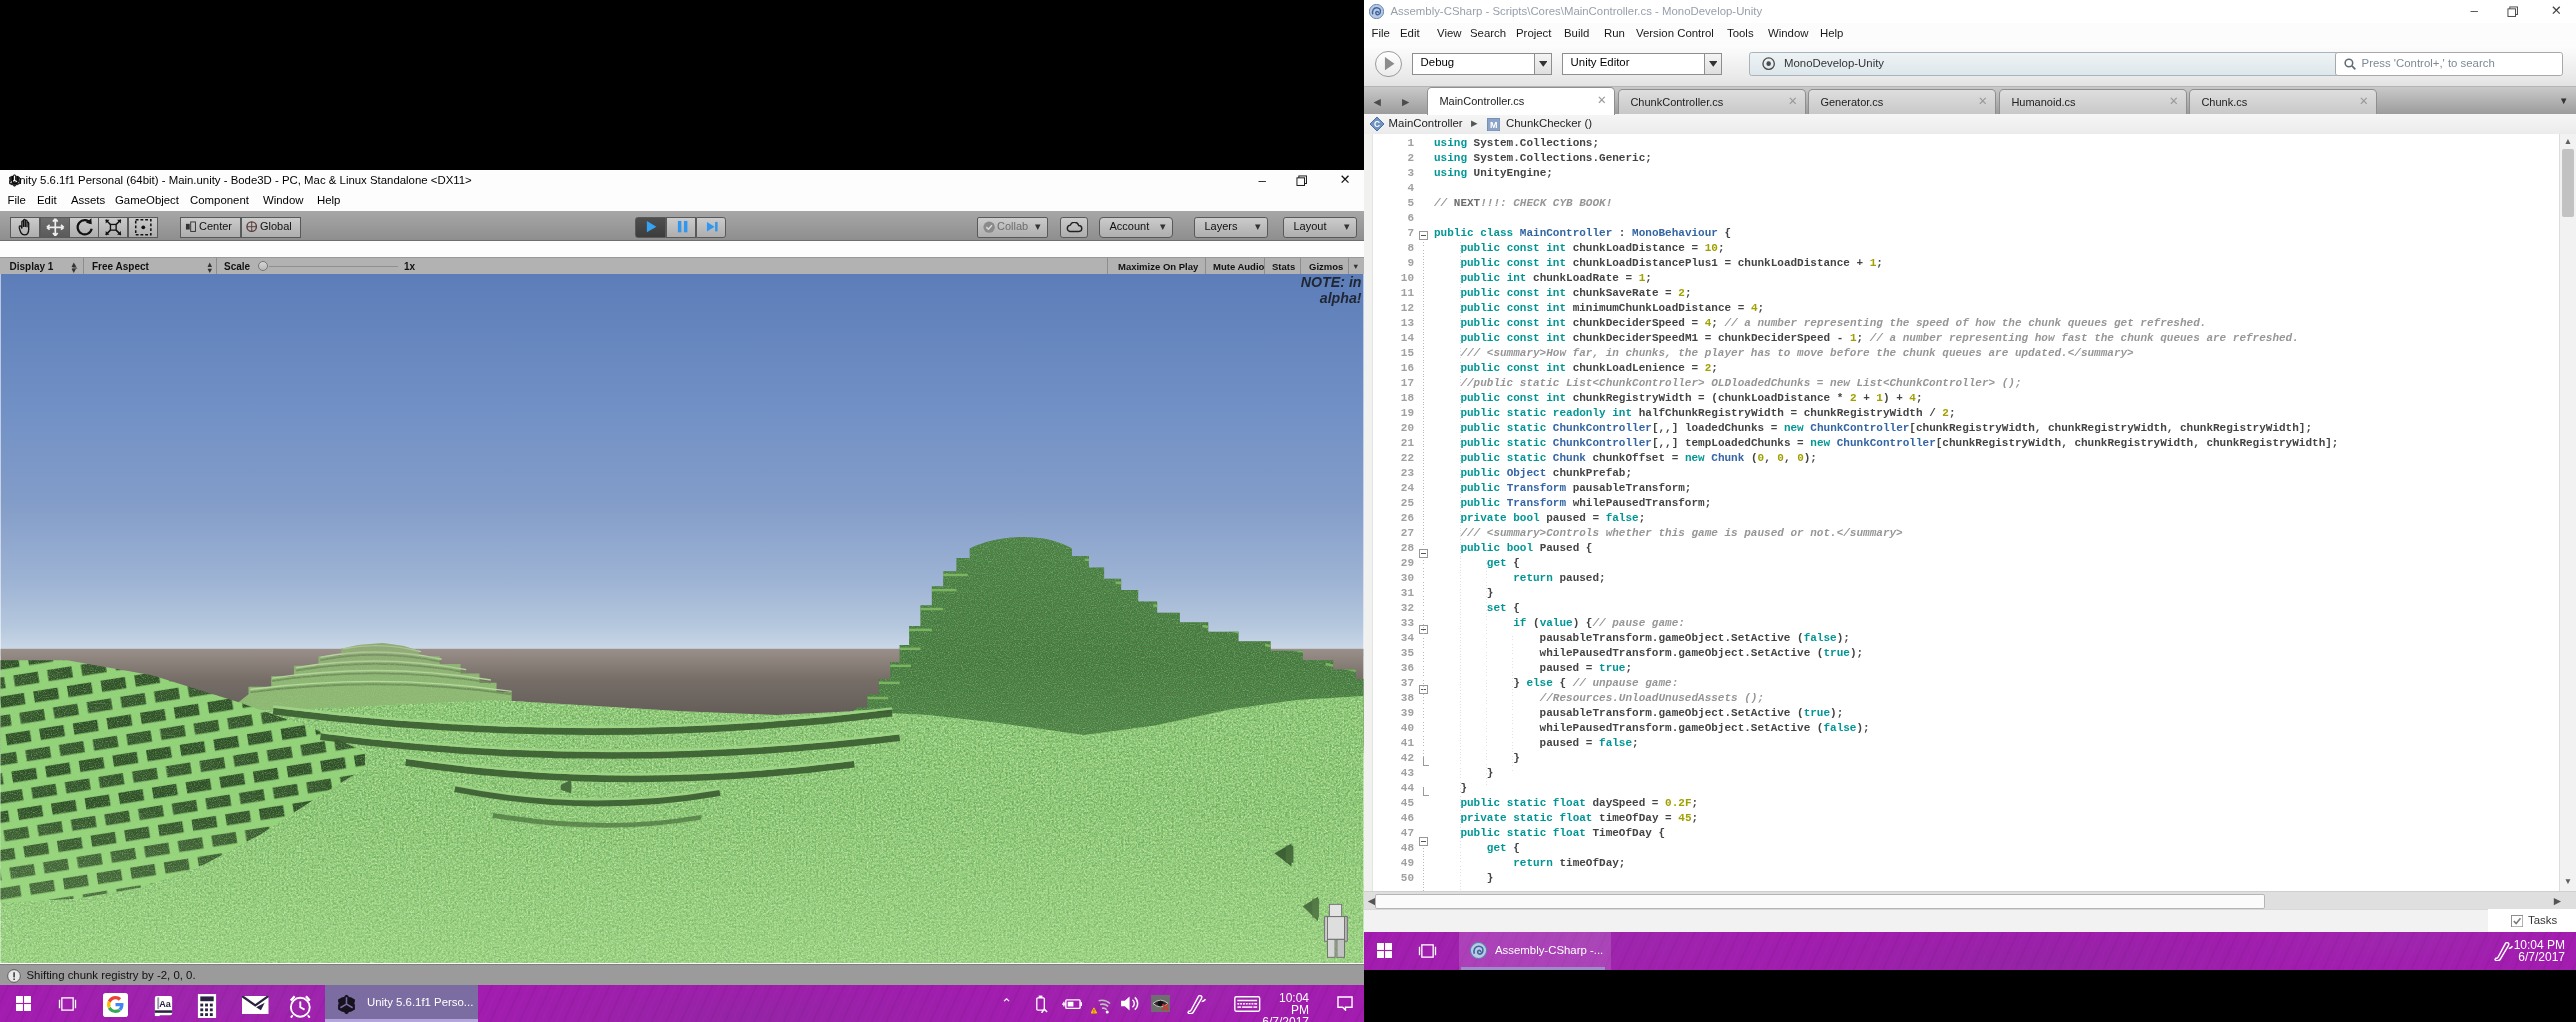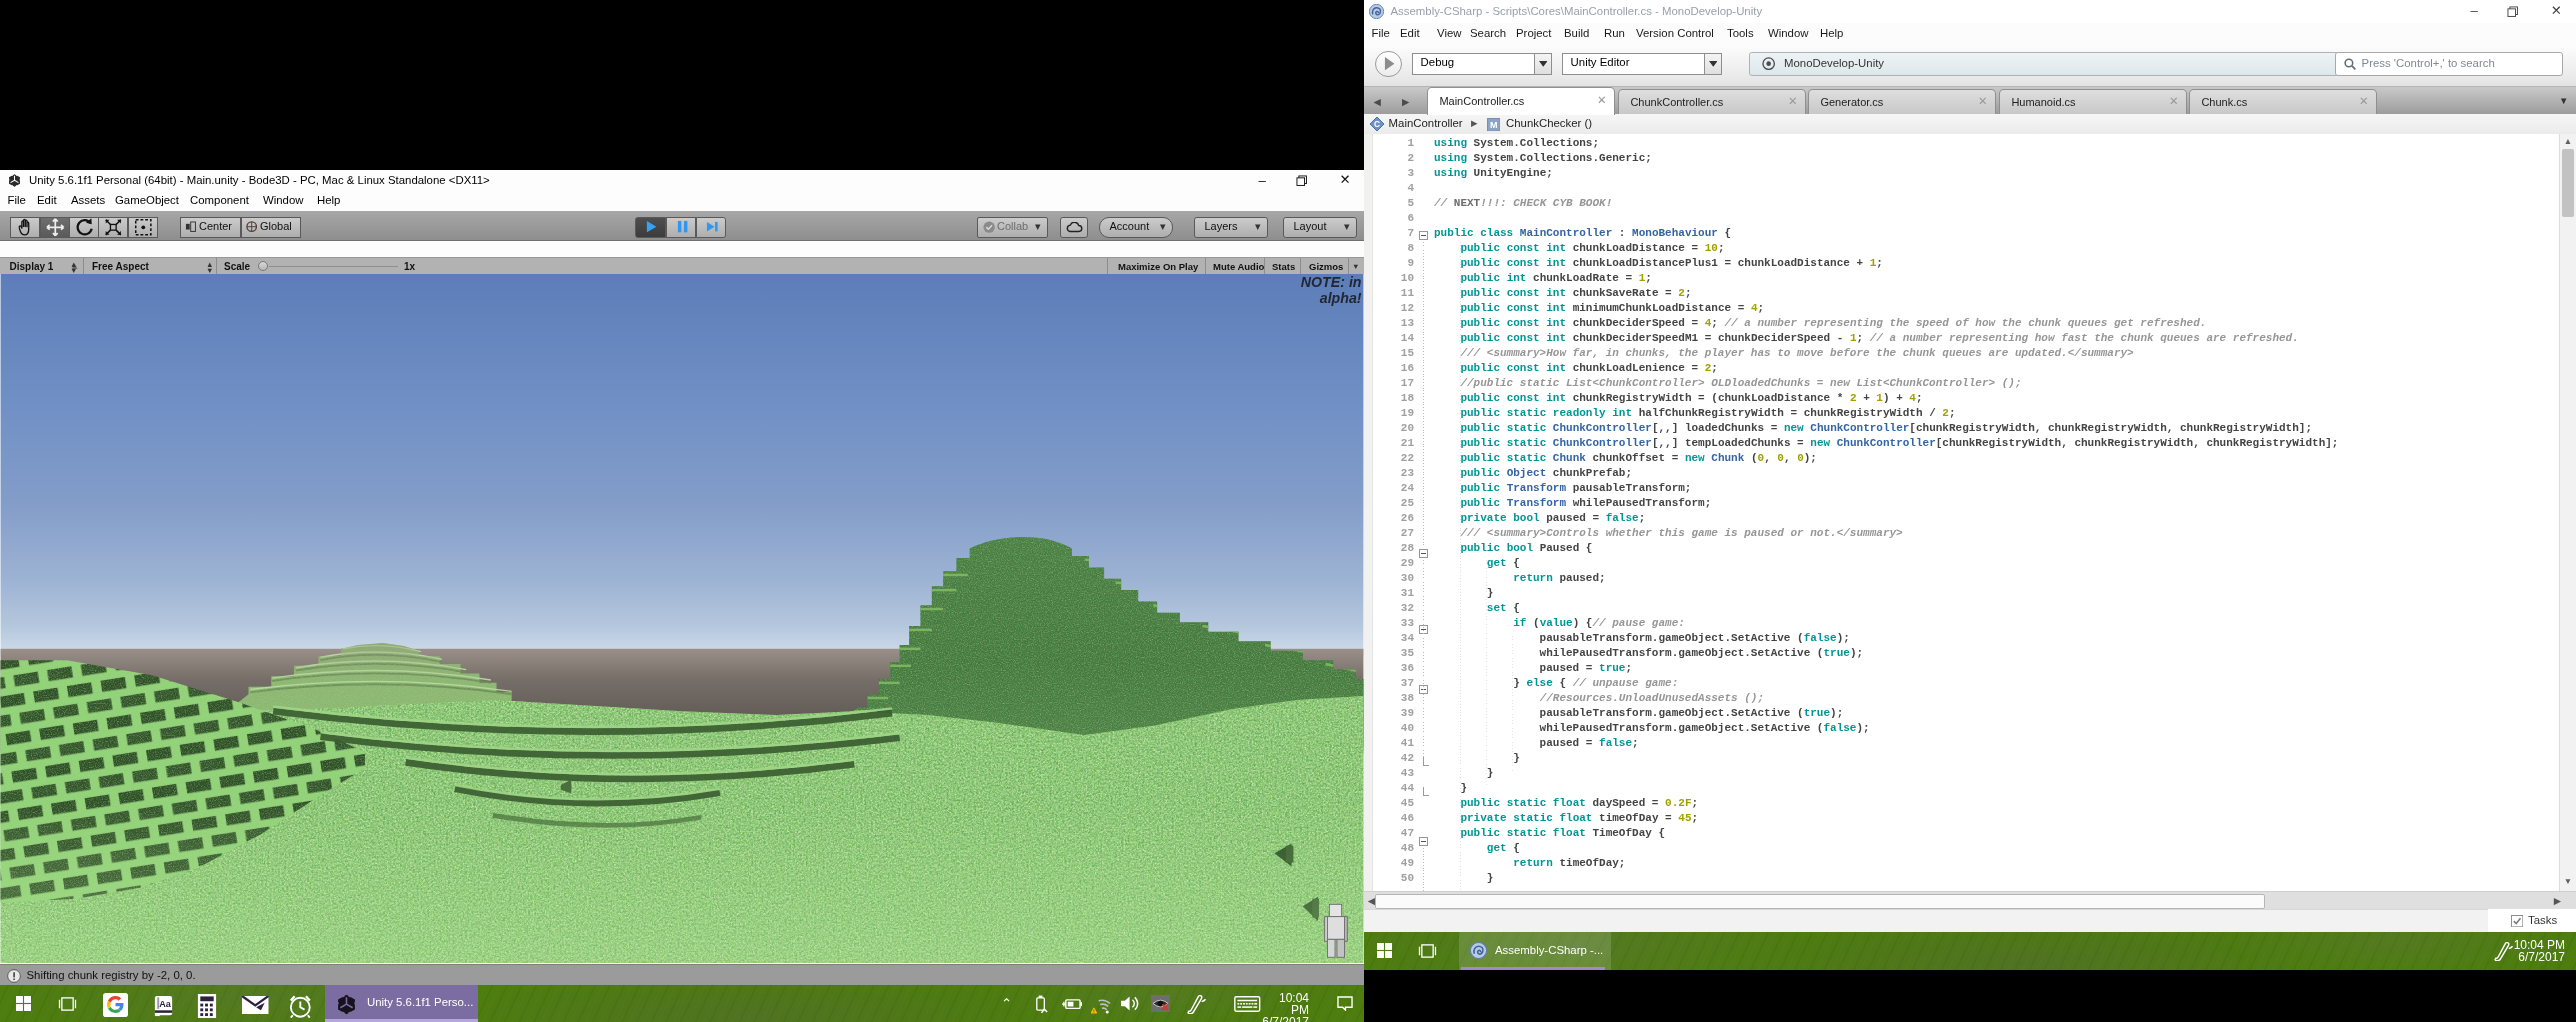--- a/index.html
+++ b/index.html
@@ -1,36 +1,36 @@
 <!DOCTYPE html>
 <html style="font-size:15px"><head><meta charset="utf-8"><title>screen</title>
 <style>
 html,body{margin:0;padding:0;background:#000;}
 #screen{position:relative;width:2576px;height:1023px;background:#000;overflow:hidden;
   font-family:"Liberation Sans",sans-serif;-webkit-font-smoothing:antialiased;}
 .abs{position:absolute;}
 
 #uwin{left:0;top:170px;width:1364px;height:815px;background:#fdfdfd;}
 #utitle{left:0;top:0;width:1364px;height:22px;background:#fdfdfd;font-size:11.4px;color:#000;}
-#utitle .t{position:absolute;left:29px;top:3.8px;text-align:right;}
+#utitle .t{position:absolute;left:11px;top:3.8px;text-align:right;}
 #umenu{left:0;top:22px;width:1364px;height:19px;background:#fdfdfd;font-size:11.4px;color:#000;}
 #umenu span{position:absolute;top:1.9px;}
 #utoolbar{left:0;top:41px;width:1364px;height:30px;background:linear-gradient(#a7a7a7,#8e8e8e);border-bottom:0.9px solid #6f6f6f;box-sizing:border-box;}
 .ubtn{position:absolute;top:5.7px;height:21px;box-sizing:border-box;background:linear-gradient(#cbcbcb,#aeaeae);border:0.9px solid #595959;}
 .ubtn.sel{background:linear-gradient(#6e6e6e,#5a5a5a);}
 .ubtn.dark{background:linear-gradient(#4e4e4e,#3c3c3c);}
 .utxt{position:absolute;font-size:11px;color:#111;}
 #ugamebar{left:0;top:71px;width:1364px;height:16px;background:#bcbcbc;}
 #ugametab{position:absolute;left:1.9px;top:0;width:59px;height:16px;background:linear-gradient(#cdcdcd,#c0c0c0);border:0.9px solid #909090;border-bottom:none;box-sizing:border-box;font-size:11px;color:#111;}
 #uctrl{left:0;top:87px;width:1364px;height:17px;background:#b2b2b2;border-top:0.9px solid #989898;box-sizing:border-box;font-size:10px;color:#111;}
 .sep{position:absolute;top:0;width:0.9px;height:16px;background:#8d8d8d;}
 #uview{left:0;top:104px;width:1364px;height:689px;overflow:hidden;}
 #ustatus{left:0;top:794px;width:1364px;height:22px;background:#9b9b9b;border-top:0.9px solid #7f7f7f;box-sizing:border-box;font-size:11.4px;color:#111;}
 
-.tbar{background:#4d7c0f;}
+.tbar{background:#a21caf;}
 #ltaskbar{left:0;top:985px;width:1364px;height:38px;}
 #rtaskbar{left:1364px;top:932px;width:1212px;height:38px;}
 .tbar .tex{position:absolute;inset:0;background:
   radial-gradient(ellipse 379px 85px at 18% 30%,rgba(125,105,155,.14),transparent 60%),
   radial-gradient(ellipse 474px 76px at 55% 80%,rgba(90,70,120,.18),transparent 60%),
   radial-gradient(ellipse 284px 57px at 85% 20%,rgba(130,110,160,.12),transparent 60%),
   repeating-linear-gradient(115deg,rgba(255,255,255,.012) 0 1.9px,transparent 1.9px 6.6px,rgba(0,0,0,.05) 6.6px 8.5px,transparent 8.5px 13.3px);}
 .clock{position:absolute;color:#fff;font-size:12px;text-align:right;line-height:12.3px;}
 
 #mwin{left:1364px;top:0;width:1212px;height:932px;background:#fff;}
@@ -158,21 +158,21 @@
             <path d="M3.5 6.5 L5.7 8.7 L9.5 4.5" stroke="#d9d9d9" stroke-width="1.6" fill="none"></path>
           </svg>
           <span class="utxt" style="left:19px;top:2.8px;color:#6e6e6e">Collab</span>
           <span class="utxt" style="right:6.6px;top:2.8px;color:#333">▾</span>
         </div>
         <div class="ubtn" style="left:1060px;width:28px;border-radius:2.8px">
       <svg width="17" height="11.4" viewBox="0 0 18 12" style="position:absolute;left:4.7px;top:4.7px">
             <path d="M4 10 A3.4 3.4 0 0 1 4.6 3.3 A4.6 4.6 0 0 1 13.4 3.6 A3.2 3.2 0 0 1 13.6 10 Z" fill="none" stroke="#222" stroke-width="1.5"></path>
           </svg>
         </div>
-        <div class="ubtn" style="left:1099px;width:74px;border-radius:10px">
+        <div class="ubtn" style="left:1099px;width:74px;border-radius:4px">
           <span class="utxt" style="left:9.5px;top:2.8px;color:#111">Account</span>
           <span class="utxt" style="right:6.6px;top:2.8px;color:#333">▾</span>
         </div>
         <div class="ubtn" style="left:1194px;width:74px;border-radius:2.8px">
           <span class="utxt" style="left:9.5px;top:2.8px;color:#111">Layers</span>
           <span class="utxt" style="right:6.6px;top:2.8px;color:#333">▾</span>
         </div>
         <div class="ubtn" style="left:1283px;width:74px;border-radius:2.8px">
           <span class="utxt" style="left:9.5px;top:2.8px;color:#111">Layout</span>
           <span class="utxt" style="right:6.6px;top:2.8px;color:#333">▾</span>

